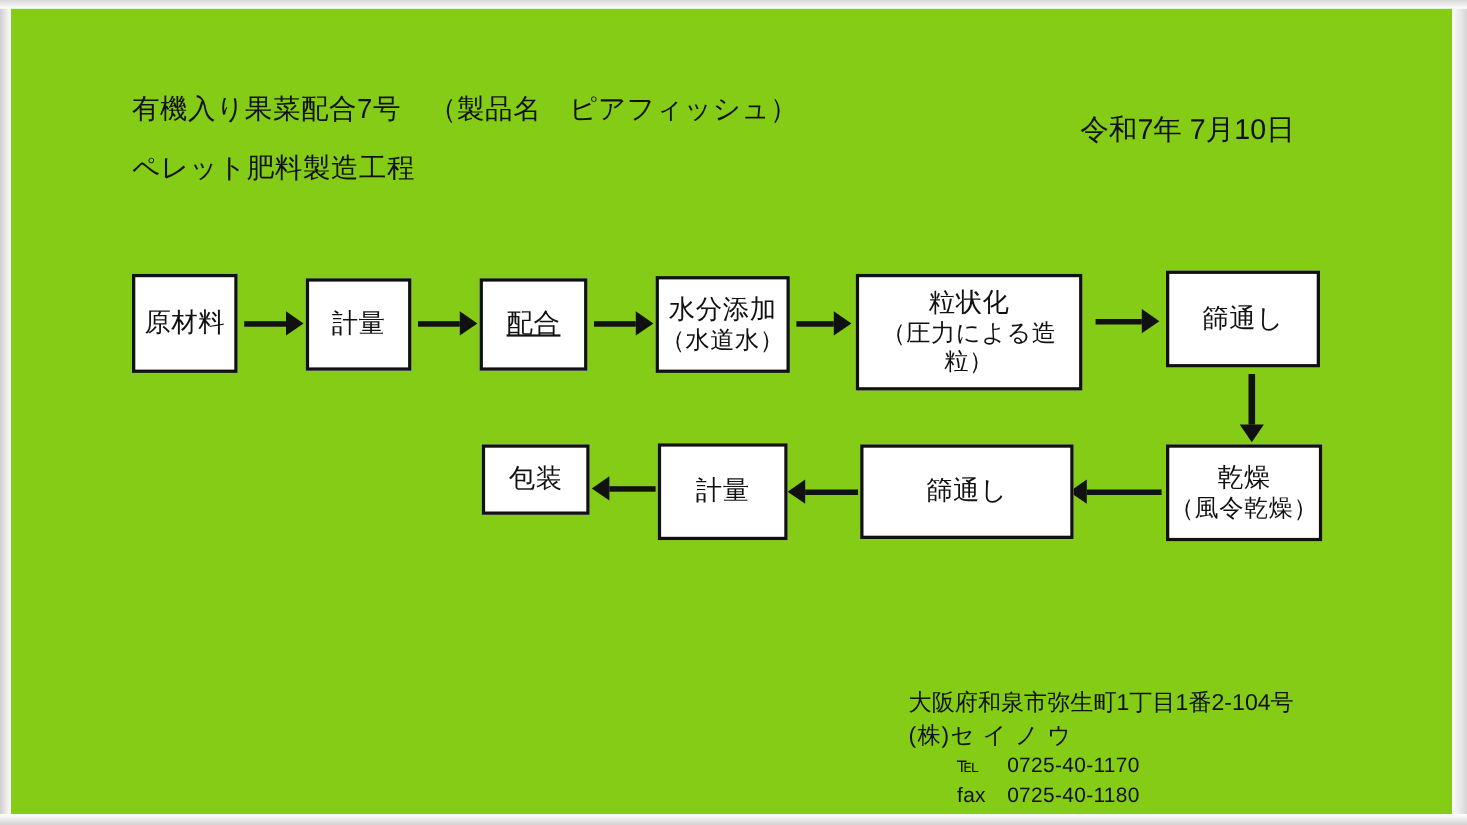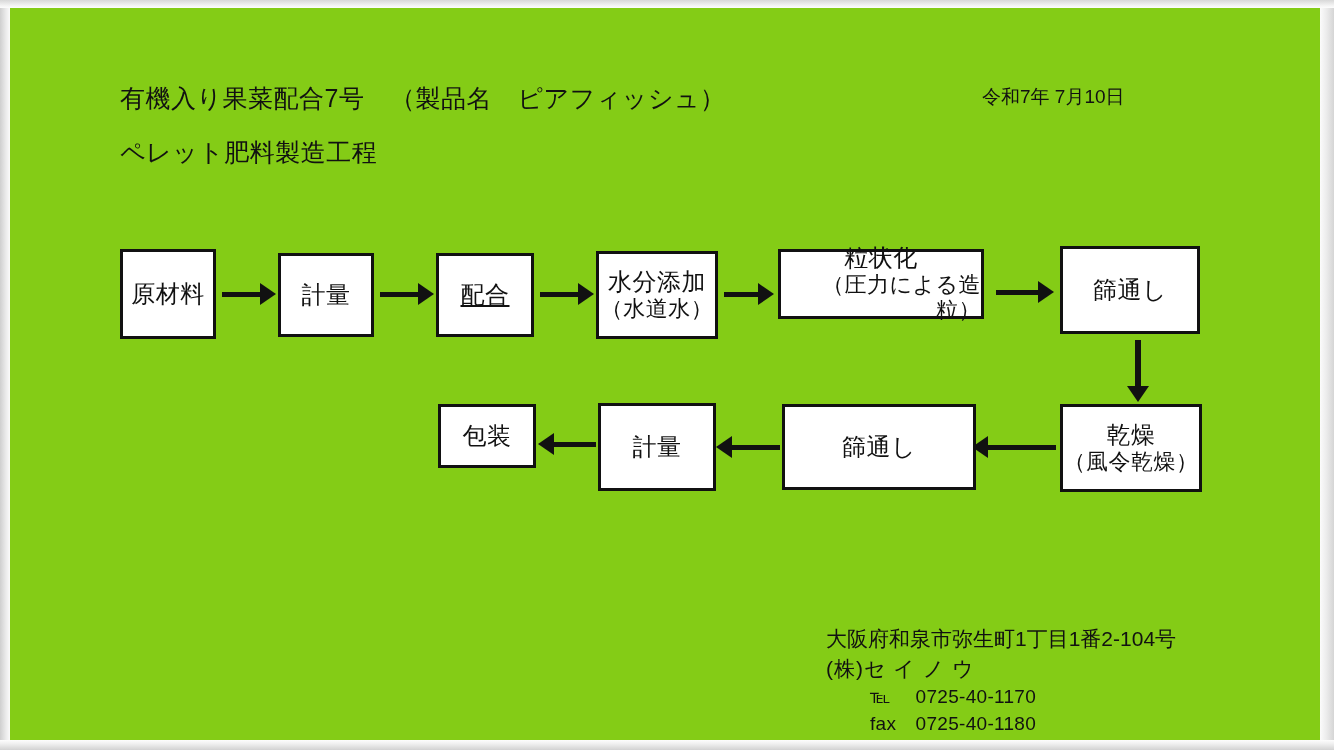--- a/index.html
+++ b/index.html
@@ -59,22 +59,22 @@
     position: absolute;
     left: 120px;
     top: 136px;
     font-size: 25px;
     letter-spacing: 0.5px;
     white-space: nowrap;
   }
   .header-date {
     position: absolute;
     left: 982px;
-    top: 84px;
-    font-size: 19px;
+    top: 100px;
+    font-size: 26px;
     white-space: nowrap;
   }
 
   
   .box {
     position: absolute;
     border: 3px solid #111111;
     background: #ffffff;
     box-sizing: border-box;
     display: flex;
@@ -194,21 +194,21 @@
   <div class="box" style="left:596px; top:251px; width:122px; height:88px;">
     <span>水分添加</span>
     <span class="line2">（水道水）</span>
   </div>
 
   <div class="arrow-h" style="left:724px; top:294px; width:50px;">
     <div class="shaft"></div>
       <div class="head"></div>
   </div>
 
-  <div class="box" style="left:778px; top:249px; width:206px; height:70px;text-align:right;">
+  <div class="box" style="left:778px; top:249px; width:206px; height:106px;">
     <span>粒状化</span>
     <span class="line2">（圧力による造粒）</span>
   </div>
 
   <div class="arrow-h" style="left:996px; top:292px; width:58px;">
     <div class="shaft"></div>
       <div class="head"></div>
   </div>
 
   <div class="box" style="left:1060px; top:246px; width:140px; height:88px;">

